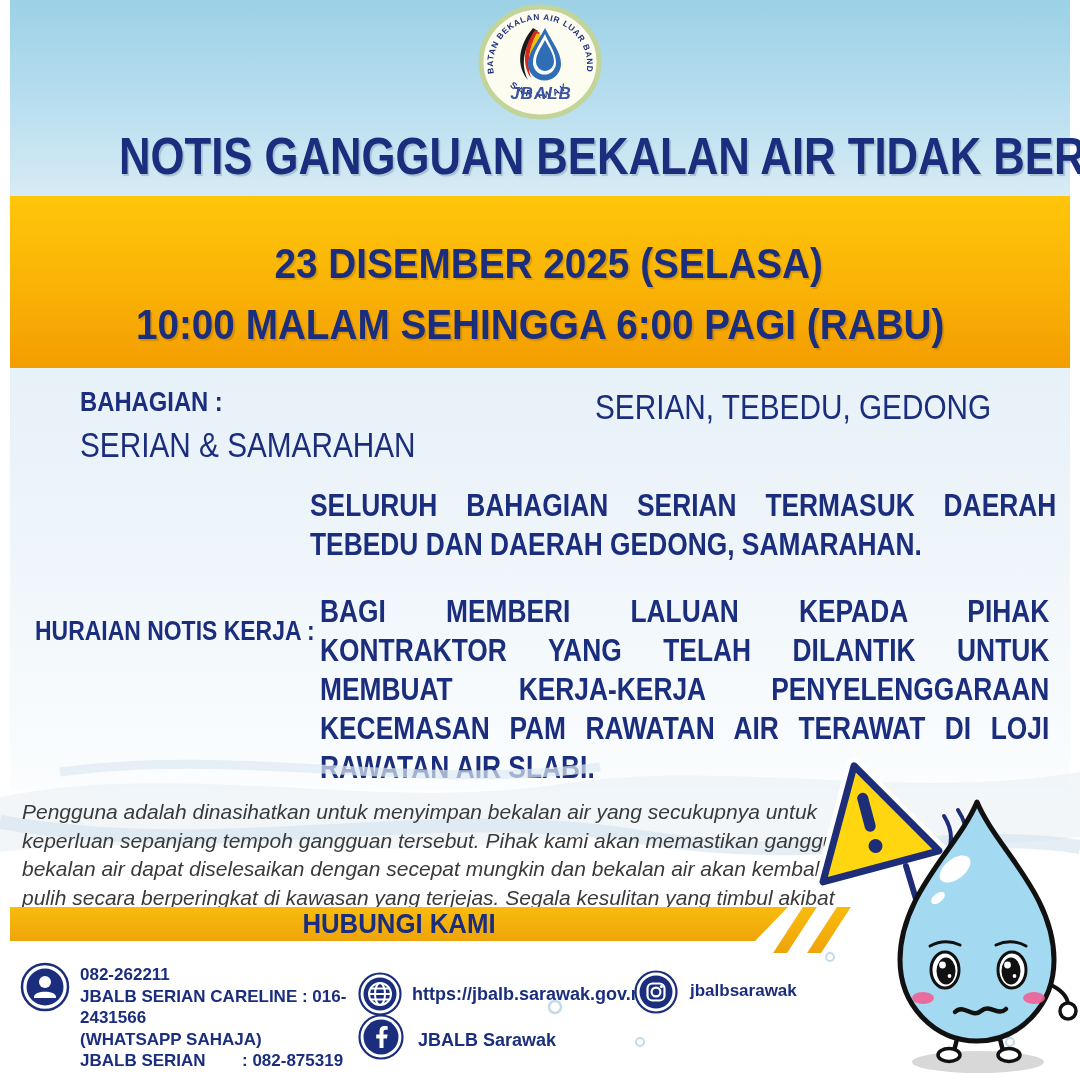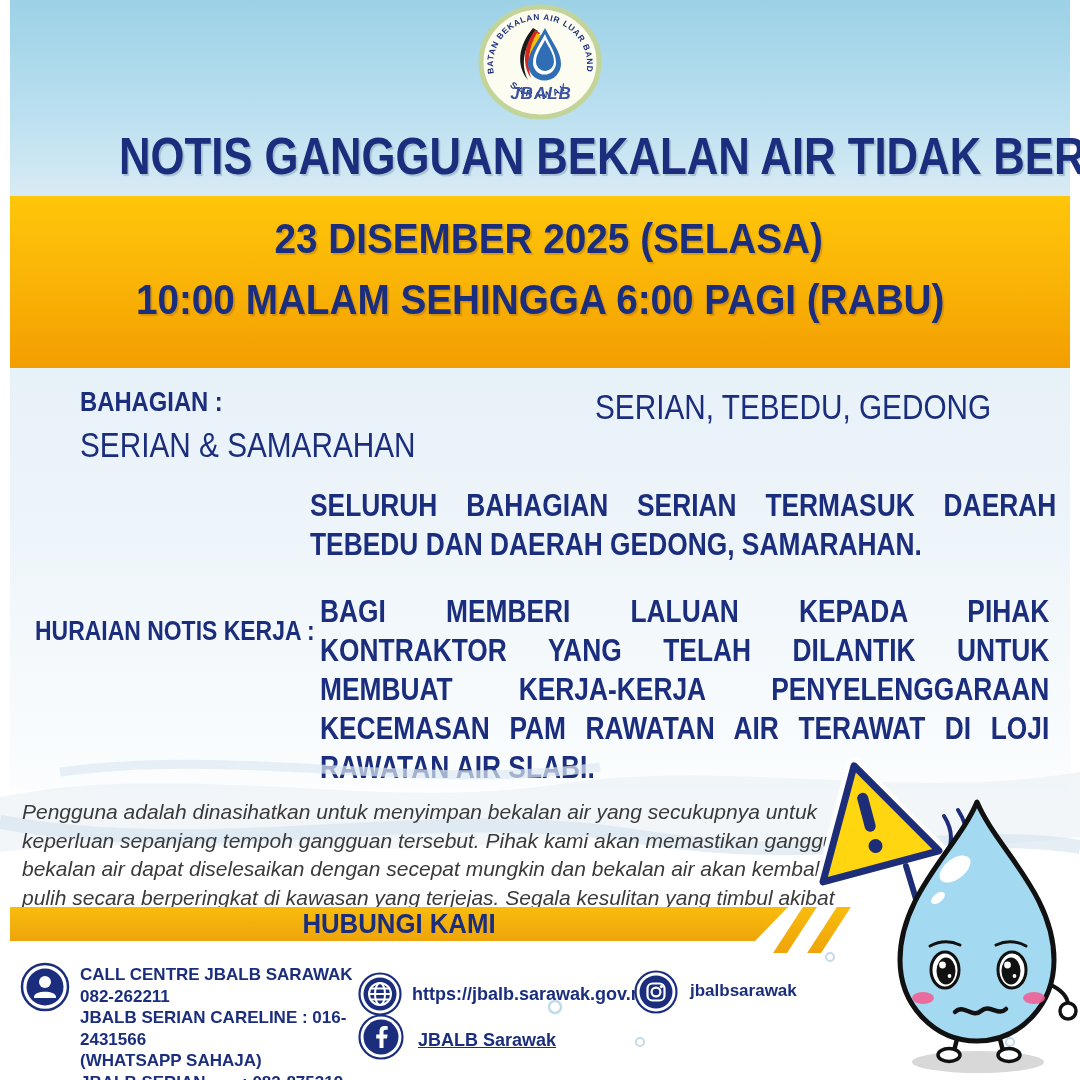--- a/index.html
+++ b/index.html
@@ -24,21 +24,21 @@
   .band{
     position:absolute;top:196px;left:10px;right:10px;height:172px;
     background:linear-gradient(180deg,#ffc60a 0%,#f9b206 55%,#f39d00 100%);
     text-align:center;
   }
   .band .line{
     font-weight:bold;color:#1b2e7d;font-size:43px;white-space:nowrap;
     text-shadow:2px 2px 1px rgba(120,70,0,0.25);
   }
   .band .line>span{display:inline-block;transform:scaleX(0.9);transform-origin:center;}
-  .band .line1{margin-top:18px;padding-left:17px;}
+  .band .line1{margin-top:43px;padding-left:17px;}
   .band .line2{margin-top:12px;}
   
   .info{
     position:absolute;top:368px;left:10px;right:10px;height:422px;
     background:linear-gradient(180deg,#e7f1f8 0%,#eef5fa 40%,#fbfdfe 100%);
   }
   .cond{display:inline-block;transform:scaleX(0.85);transform-origin:left center;white-space:nowrap;}
   .col-label{font-size:28px;font-weight:bold;color:#1b2e7d;}
   .col-value{font-size:35px;font-weight:normal;color:#1b2e7d;margin-top:7px;}
   .bahagian{position:absolute;left:70px;top:18px;}
@@ -71,21 +71,21 @@
     transform:skewX(-33deg);
   }
   .stripe.s1{left:788px;}
   .stripe.s2{left:822px;}
   
   .icon{position:absolute;}
   .contact-block{position:absolute;left:80px;top:964px;color:#1b2e7d;font-weight:bold;font-size:17px;line-height:21.5px;width:330px;}
   .contact-block .row5{display:flex;}
   .contact-block .row5 .lbl{width:162px;}
   .site-text{position:absolute;left:412px;top:984px;font-size:18px;font-weight:bold;color:#1b2e7d;}
-  .fb-text{position:absolute;left:418px;top:1030px;font-size:18px;font-weight:bold;color:#1b2e7d;text-decoration:underline;}
+  .fb-text{position:absolute;left:418px;top:1030px;font-size:18px;font-weight:bold;color:#1b2e7d;}
   .ig-text{position:absolute;left:690px;top:981px;font-size:17px;font-weight:bold;color:#1b2e7d;}
   .mascot-wrap{position:absolute;left:806px;top:748px;}
 </style>
 </head>
 <body>
 
 <div class="canvas">
 
   <div class="header">
     <div class="logo-wrap">
@@ -164,21 +164,20 @@
   <div class="stripe s1"></div>
   <div class="stripe s2"></div>
 
   <svg class="icon" style="left:20px;top:962px;" width="50" height="50" viewBox="0 0 50 50">
     <circle cx="25" cy="25" r="23" fill="#ffffff" stroke="#1b2e7d" stroke-width="2.5"></circle>
     <circle cx="25" cy="25" r="18.5" fill="#1b2e7d"></circle>
     <circle cx="25" cy="20" r="6" fill="#ffffff"></circle>
     <path d="M14,35 C14,28 36,28 36,35 L36,36 L14,36 Z" fill="#ffffff"></path>
   </svg>
   <div class="contact-block">
-    <div>CALL CENTRE JBALB SARAWAK</div>
     <div>082-262211</div>
     <div>JBALB SERIAN CARELINE : 016-2431566</div>
     <div>(WHATSAPP SAHAJA)</div>
     <div class="row5">
       <span class="lbl">JBALB SERIAN</span>
       <span>: 082-875319</span>
     </div>
   </div>
 
   <svg class="icon" style="left:358px;top:972px;" width="44" height="44" viewBox="0 0 44 44">

